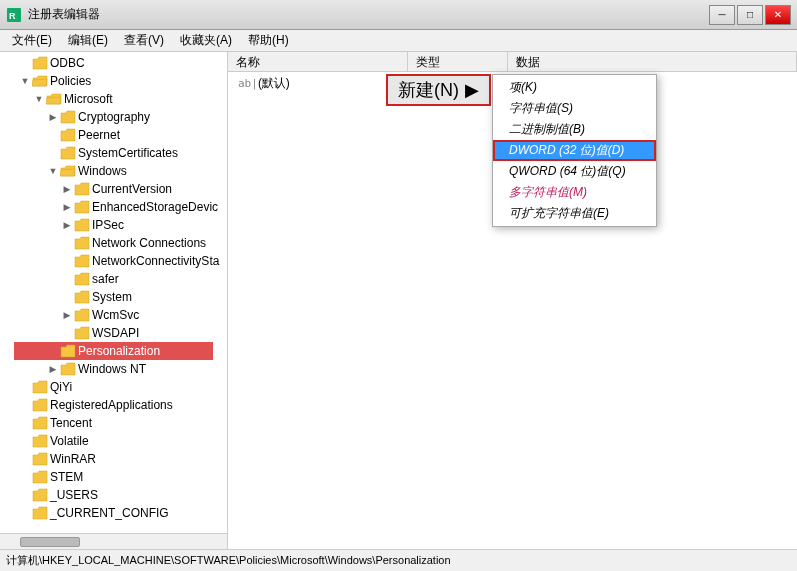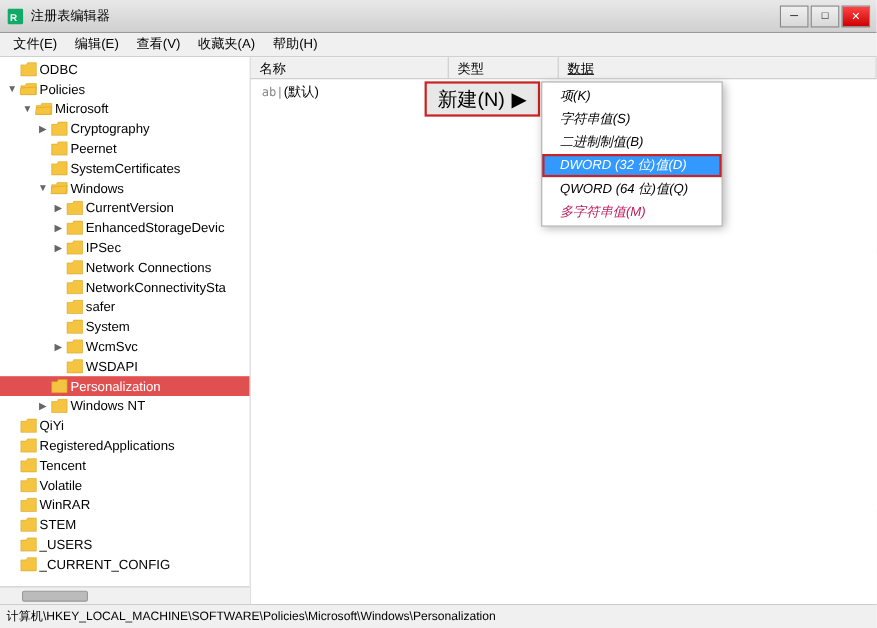--- a/index.html
+++ b/index.html
@@ -86,21 +86,21 @@
       border-right: 1px solid #ccc;
       overflow: hidden;
       background: white;
       display: flex;
       flex-direction: column;
     }
     .tree-container {
       flex: 1;
       overflow-y: auto;
       overflow-x: hidden;
-      padding: 2px 0;
+      padding: 2px 14px;
     }
     .tree-item {
       display: flex;
       align-items: center;
       height: 18px;
       padding-left: 4px;
       cursor: pointer;
       white-space: nowrap;
       color: #000;
       font-size: 12px;
@@ -156,21 +156,21 @@
       height: 20px;
     }
     .col-header {
       padding: 2px 8px;
       font-size: 12px;
       border-right: 1px solid #ccc;
       font-weight: normal;
     }
     .col-name { width: 180px; font-family: Liberation Serif, serif; }
     .col-type { width: 100px; }
-    .col-data { flex: 1; text-decoration: underline; }
+    .col-data { flex: 1; }
 
     .right-content {
       flex: 1;
       padding: 2px;
     }
     .data-row {
       display: flex;
       align-items: center;
       height: 18px;
       cursor: pointer;
@@ -555,20 +555,23 @@
 
         <div style="padding:0 14px; font-size:12px; cursor:pointer; color:white; background:#3399ff; border:2px solid #cc2222;">
           <span>DWORD (32 位)值(D)</span>
         </div>
         <div style="padding:2px 16px; font-size:12px; cursor:pointer; color:#000;">
           <span>QWORD (64 位)值(Q)</span>
         </div>
         <div style="padding:2px 16px; font-size:12px; cursor:pointer; color:#be185d;">
           <span>多字符串值(M)</span>
         </div>
+        <div style="padding:2px 16px; font-size:12px; cursor:pointer; color:#000;">
+          <span>可扩充字符串值(E)</span>
+        </div>
       </div>
     </div>
 
   </div>
 </div>
 
 <div class="status-bar">
   <span>计算机\HKEY_LOCAL_MACHINE\SOFTWARE\Policies\Microsoft\Windows\Personalization</span>
 </div>
 

